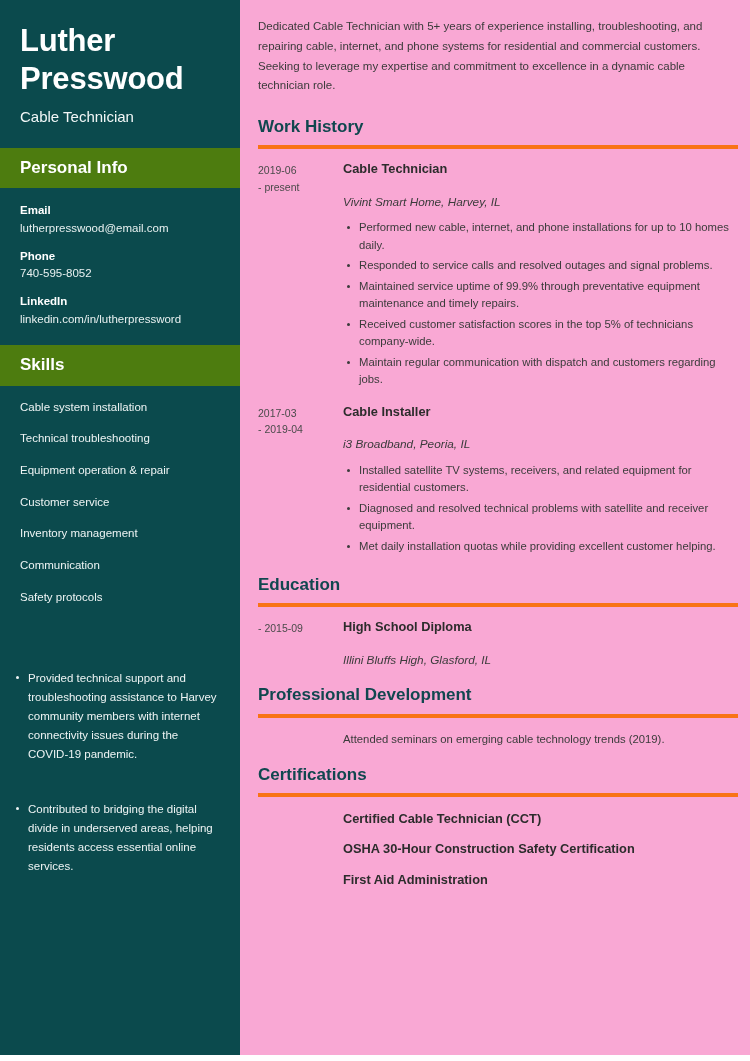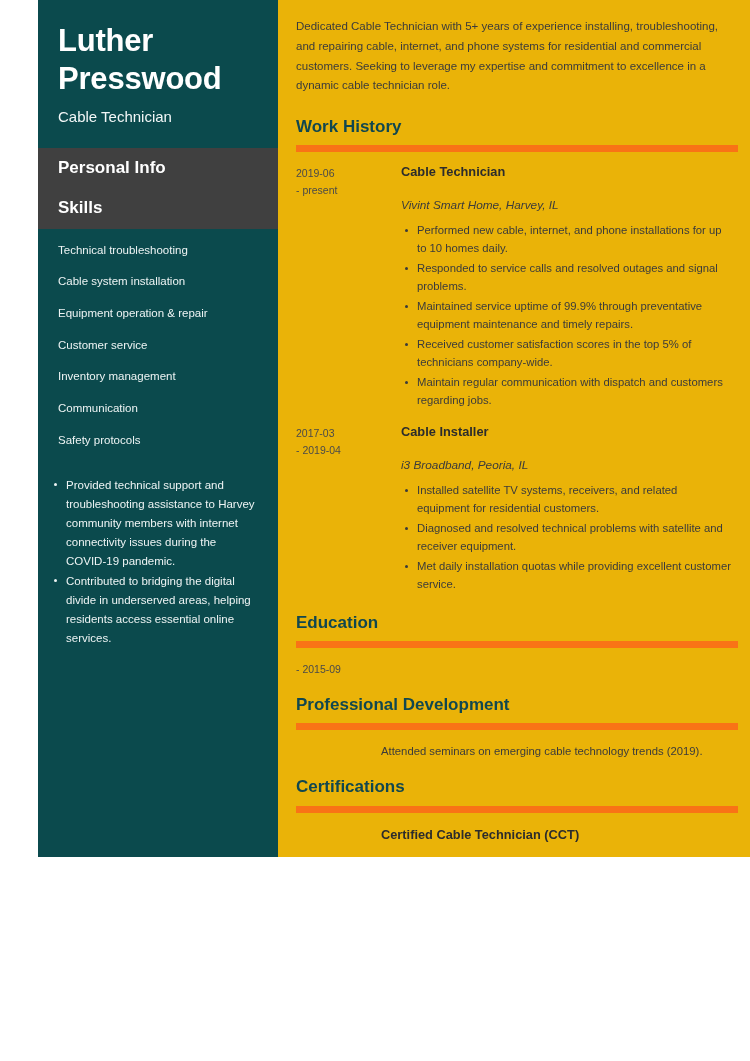--- a/index.html
+++ b/index.html
@@ -11,26 +11,25 @@
   }
 
   body {
     font-family: "Liberation Sans", sans-serif;
     -webkit-font-smoothing: antialiased;
   }
 
   .resume {
     position: relative;
     width: 750px;
-    height: 857px;
+    height: 1055px;
     display: flex;
     align-items: stretch;
     background: #ffffff;
     overflow: hidden;
-    padding-left: 38px;
   }
 
   
   .sidebar {
     width: 240px;
     flex: 0 0 240px;
     background: #0b4a4d;
     color: #ffffff;
     position: relative;
   }
@@ -51,21 +50,21 @@
   .job-title {
     margin-top: 9px;
     font-size: 15px;
     line-height: 1.3;
     font-weight: normal;
     color: #f2f7f7;
     padding-bottom: 22px;
   }
 
   .side-section-header {
-    background: #404040;
+    background: #4d7c0f;
     padding: 9px 20px 10px 20px;
   }
 
   .side-section-header h2 {
     font-size: 17px;
     line-height: 1.25;
     font-weight: bold;
     color: #ffffff;
   }
 
@@ -107,65 +106,65 @@
     list-style: none;
   }
 
   .volunteer-list li {
     position: relative;
     font-size: 11.5px;
     line-height: 1.65;
     color: #eef4f4;
     padding-left: 14px;
     margin-bottom: 1px;
+    margin-top: 36px;
   }
 
   .volunteer-list li::before {
     content: "";
     position: absolute;
     left: 2px;
     top: 7px;
     width: 3px;
     height: 3px;
     border-radius: 50%;
     background: #eef4f4;
   }
 
   
   .main {
     flex: 1 1 auto;
-    background: #eab308;
+    background: #f9a8d4;
     padding: 14px 12px 0 18px;
     min-width: 0;
   }
 
   .summary {
     font-size: 11.5px;
     line-height: 1.72;
     color: #3b3b3b;
     padding: 3px 8px 0 0;
   }
 
   .section { margin-top: 17px; }
   .section.first { margin-top: 21px; }
 
   .section-title {
     font-size: 17px;
     line-height: 1.2;
     font-weight: bold;
     color: #11474f;
     padding-bottom: 8px;
-    border-bottom: 7px solid #f97316;
+    border-bottom: 4px solid #f97316;
   }
 
   .entry {
     display: flex;
     align-items: flex-start;
     padding-top: 11px;
-    gap: 20px;
   }
 
   .entry-dates {
     flex: 0 0 85px;
     width: 85px;
     font-size: 10.5px;
     line-height: 1.55;
     color: #4a4a4a;
     padding-top: 2px;
   }
@@ -252,27 +251,41 @@
   <aside class="sidebar">
 
     <div class="name-block">
       <div class="full-name">Luther Presswood</div>
       <div class="job-title">Cable Technician</div>
     </div>
 
     <div class="side-section-header">
       <h2>Personal Info</h2>
     </div>
+    <div class="side-section-body">
+      <div class="contact-item">
+        <div class="contact-label">Email</div>
+        <div class="contact-value">lutherpresswood@email.com</div>
+      </div>
+      <div class="contact-item">
+        <div class="contact-label">Phone</div>
+        <div class="contact-value">740-595-8052</div>
+      </div>
+      <div class="contact-item">
+        <div class="contact-label">LinkedIn</div>
+        <div class="contact-value">linkedin.com/in/lutherpressword</div>
+      </div>
+    </div>
 
     <div class="side-section-header">
       <h2>Skills</h2>
     </div>
     <div class="skills-body">
+      <div class="skill-item">Cable system installation</div>
       <div class="skill-item">Technical troubleshooting</div>
-      <div class="skill-item">Cable system installation</div>
       <div class="skill-item">Equipment operation &amp; repair</div>
       <div class="skill-item">Customer service</div>
       <div class="skill-item">Inventory management</div>
       <div class="skill-item">Communication</div>
       <div class="skill-item">Safety protocols</div>
     </div>
 
     <div class="volunteer-body">
       <ul class="volunteer-list">
         <li>Provided technical support and troubleshooting assistance to Harvey community members with internet connectivity issues during the COVID-19 pandemic.</li>
@@ -311,33 +324,37 @@
         <div class="entry-dates">
           <div>2017-03</div>
           <div>- 2019-04</div>
         </div>
         <div class="entry-body">
           <div class="entry-role">Cable Installer</div>
           <div class="entry-org">i3 Broadband, Peoria, IL</div>
           <ul class="entry-bullets">
             <li>Installed satellite TV systems, receivers, and related equipment for residential customers.</li>
             <li>Diagnosed and resolved technical problems with satellite and receiver equipment.</li>
-            <li>Met daily installation quotas while providing excellent customer service.</li>
+            <li>Met daily installation quotas while providing excellent customer helping.</li>
           </ul>
         </div>
       </div>
     </section>
 
     <section class="section">
       <h2 class="section-title">Education</h2>
 
       <div class="entry">
         <div class="entry-dates">
           <div>- 2015-09</div>
         </div>
+        <div class="entry-body">
+          <div class="entry-role">High School Diploma</div>
+          <div class="entry-org">Illini Bluffs High, Glasford, IL</div>
+        </div>
       </div>
     </section>
 
     <section class="section">
       <h2 class="section-title">Professional Development</h2>
 
 
       <div class="plain-entry">
         <div class="entry-dates"></div>
         <div class="entry-body">

